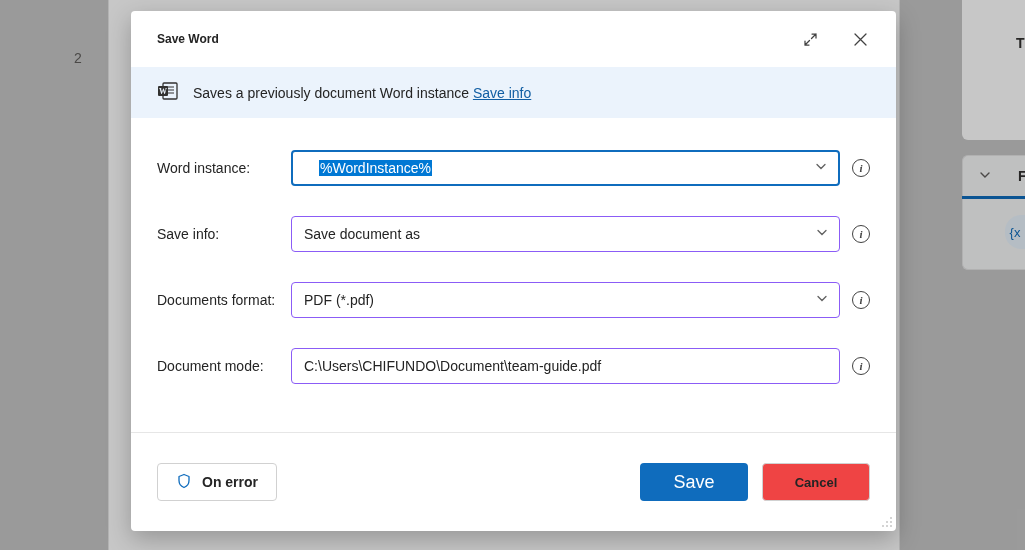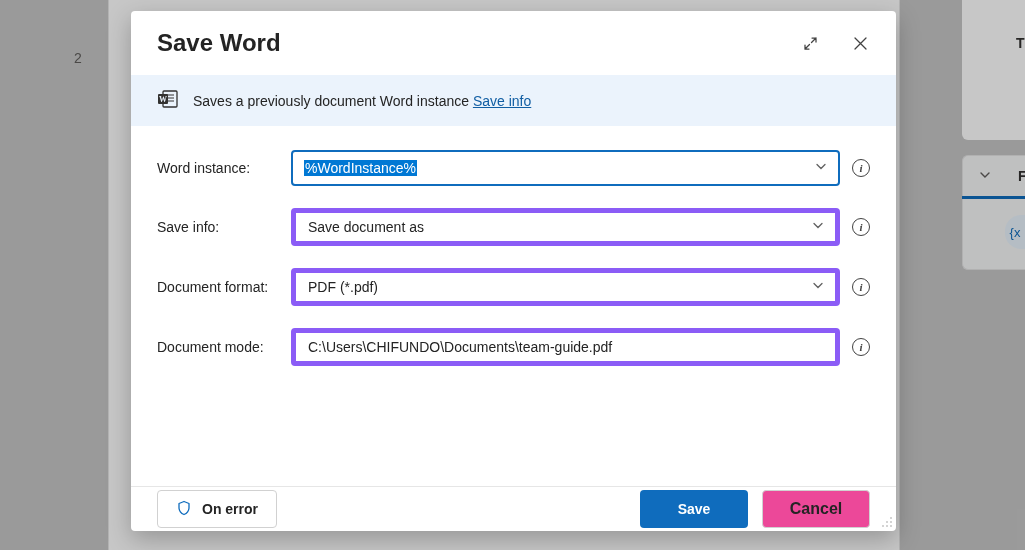--- a/index.html
+++ b/index.html
@@ -117,21 +117,21 @@
       display: flex;
       flex-direction: column;
     }
     .dialog-header {
       padding: 18px 26px 18px 26px;
       display: flex;
       align-items: center;
       justify-content: space-between;
     }
     .dialog-title {
-      font-size: 24px;
+      font-size: 12px;
       font-weight: 600;
       color: #242424;
     }
     .header-actions {
       display: flex;
       gap: 30px;
       align-items: center;
     }
     .icon-btn {
       width: 20px;
@@ -161,49 +161,50 @@
       padding: 24px 26px;
       flex: 1;
       display: flex;
       flex-direction: column;
       gap: 22px;
     }
     .form-row {
       display: flex;
       align-items: center;
       gap: 12px;
+      margin-top: 8px;
     }
     .form-label {
       width: 122px;
       font-size: 14px;
       color: #242424;
       flex-shrink: 0;
     }
     .form-control-wrap {
       flex: 1;
       display: flex;
       align-items: center;
       gap: 12px;
     }
     .select-box, .text-box {
       flex: 1;
       height: 36px;
-      border: 5px solid #8b5cf6;
+      border: 1px solid #8b5cf6;
       border-radius: 4px;
       background: #fff;
       display: flex;
       align-items: center;
       padding: 14px 12px;
       font-size: 14px;
       color: #242424;
       position: relative;
     }
     .select-box.active {
       border: 2px solid #0f6cbd;
-      padding: 0 11px;
+      padding: 0 26px;
     }
     .select-value.highlighted {
       background: #0078d4;
       color: #fff;
       padding: 0 1px;
     }
     .chevron-down {
       position: absolute;
       right: 10px;
       top: 50%;
@@ -222,21 +223,21 @@
       font-size: 11px;
       font-style: italic;
       font-family: Georgia, serif;
       color: #424242;
       flex-shrink: 0;
       cursor: pointer;
       font-weight: 600;
     }
     .dialog-footer {
       border-top: 1px solid #e6e6e6;
-      padding: 3px 26px;
+      padding: 30px 26px;
       display: flex;
       align-items: center;
       justify-content: space-between;
     }
     .on-error-btn {
       height: 38px;
       border: 1px solid #d1d1d1;
       border-radius: 4px;
       background: #fff;
       padding: 0 18px;
@@ -252,32 +253,32 @@
       display: flex;
       gap: 14px;
     }
     .btn-primary {
       height: 38px;
       min-width: 108px;
       border: none;
       border-radius: 4px;
       background: #0f6cbd;
       color: #fff;
-      font-size: 14px;
-      font-weight: 700;
+      font-size: 18px;
+      font-weight: 400;
       cursor: pointer;
     }
     .btn-secondary {
       height: 38px;
       min-width: 108px;
       border: 1px solid #d1d1d1;
       border-radius: 4px;
-      background: #ec4899;
-      color: #242424;
-      font-size: 16px;
+      background: #ef4444;
+      color: #242424;
+      font-size: 13px;
       font-weight: 600;
       cursor: pointer;
     }
     .resize-grip {
       position: absolute;
       right: 2px;
       bottom: 2px;
       width: 14px;
       height: 14px;
       color: #c6c6c6;
@@ -364,39 +365,39 @@
             <svg width="14" height="14" viewBox="0 0 14 14">
                 <path d="M3 5l4 4 4-4" stroke="#616161" stroke-width="1.3" fill="none" stroke-linecap="round"></path>
               </svg>
           </span>
         </div>
         <div class="info-icon">i</div>
       </div>
     </div>
 
     <div class="form-row">
-      <div class="form-label">Document format:</div>
+      <div class="form-label">Documents format:</div>
       <div class="form-control-wrap">
         <div class="select-box">
           <span>PDF (*.pdf)</span>
           <span class="chevron-down">
             <svg width="14" height="14" viewBox="0 0 14 14">
                 <path d="M3 5l4 4 4-4" stroke="#616161" stroke-width="1.3" fill="none" stroke-linecap="round"></path>
               </svg>
           </span>
         </div>
         <div class="info-icon">i</div>
       </div>
     </div>
 
     <div class="form-row">
       <div class="form-label">Document mode:</div>
       <div class="form-control-wrap">
         <div class="text-box">
-          <span>C:\Users\CHIFUNDO\Documents\team-guide.pdf</span>
+          <span>C:\Users\CHIFUNDO\Document\team-guide.pdf</span>
         </div>
         <div class="info-icon">i</div>
       </div>
     </div>
 
   </div>
 
   <div class="dialog-footer">
     <button class="on-error-btn">
       <span>

